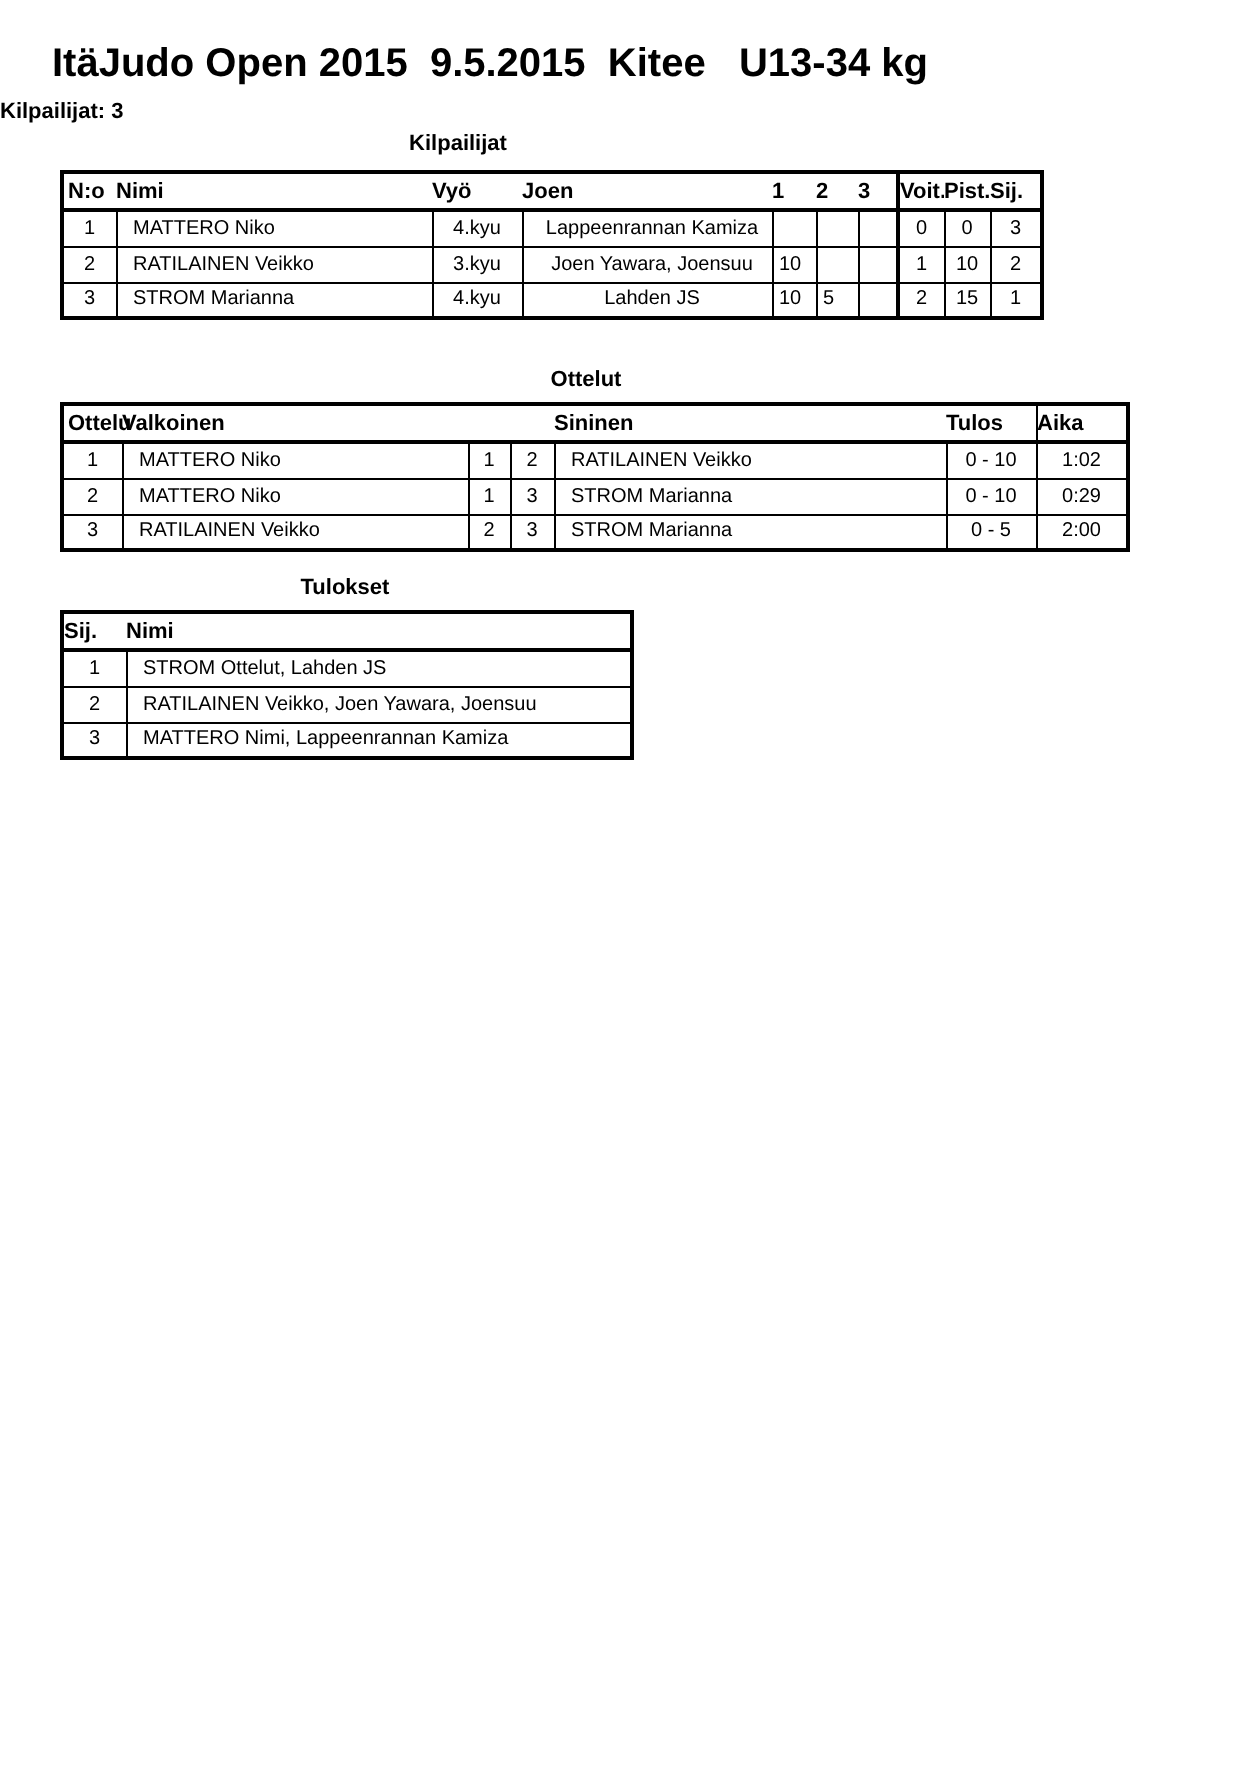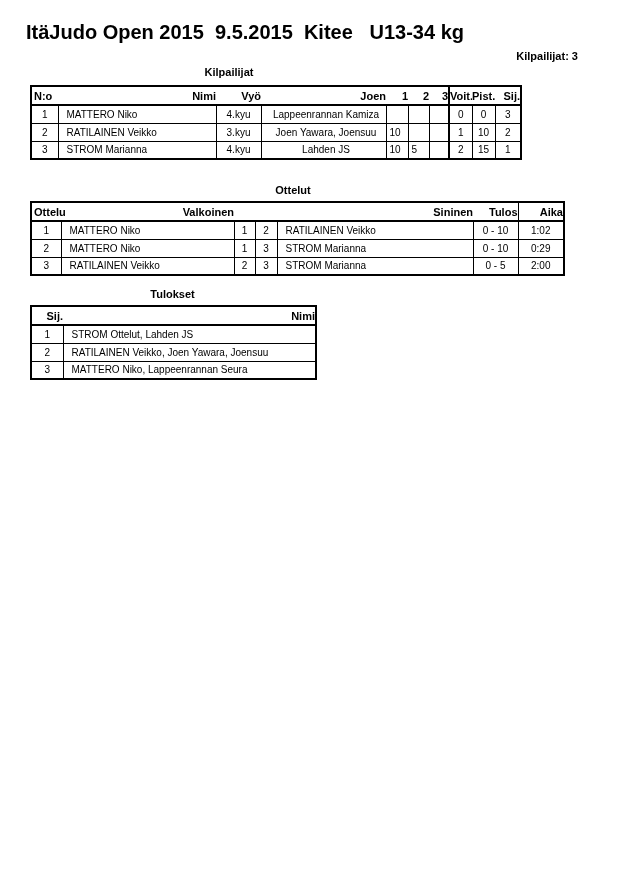--- a/index.html
+++ b/index.html
@@ -9,21 +9,21 @@
     font-family:"Liberation Sans", sans-serif;
     color:#000;
   }
   .page { position:relative; width:630px; height:891px; overflow:hidden; background:#fff; }
 
   .title {
     margin-top:20px; width:544px; text-align:center; padding-right:54px;
     font-size:20px; font-weight:bold; white-space:pre; line-height:24px;
   }
   .competitors {
-    margin-top:6px; width:630px; text-align:right; padding-right:52px;
+    margin-top:6px; width:630px; text-align:left; padding-right:52px;
     font-size:11px; font-weight:bold; line-height:13px;
   }
   .section-heading {
     font-weight:bold; font-size:11px; text-align:center; line-height:13px;
   }
   .h-kilpailijat { width:490px; margin:3px 0 6px 30px; padding-right:92px; }
   .h-ottelut     { width:533px; margin:24px 0 4px 30px; padding-right:7px; }
   .h-tulokset    { width:285px; margin:12px 0 4px 30px; }
 
   table {
@@ -32,21 +32,21 @@
   }
   .t1 { width:490px; } .t2 { width:533px; } .t3 { width:285px; }
 
   td, th {
     border:1px solid #000; font-size:10px; font-weight:normal;
     height:18px; vertical-align:middle; overflow:hidden; white-space:nowrap; padding:0;
   }
   th {
     font-size:11px; font-weight:bold; height:19px;
     border-left:none; border-right:none; border-top:none; border-bottom:2px solid #000;
-    text-align:right;
+    text-align:left;
   }
   .c  { text-align:center; }
   .l  { text-align:left; padding-left:8px; }
   .l5 { text-align:center; padding-left:5px; }
   .score { text-align:left; padding-left:3px; }
   .al { text-align:left; padding-left:2px; overflow:visible; }
   th.thick, td.thick { border-left:2px solid #000; }
   th.sep { border-left:1px solid #000; }
 </style>
 </head>
@@ -194,18 +194,18 @@
       <tr>
         <td class="c">1</td>
         <td class="l">STROM Ottelut, Lahden JS</td>
       </tr>
       <tr>
         <td class="c">2</td>
         <td class="l">RATILAINEN Veikko, Joen Yawara, Joensuu</td>
       </tr>
       <tr>
         <td class="c">3</td>
-        <td class="l">MATTERO Niko, Lappeenrannan Seura</td>
+        <td class="l">MATTERO Nimi, Lappeenrannan Kamiza</td>
       </tr>
     </tbody>
   </table>
 
 </div>
 
 </body></html>

